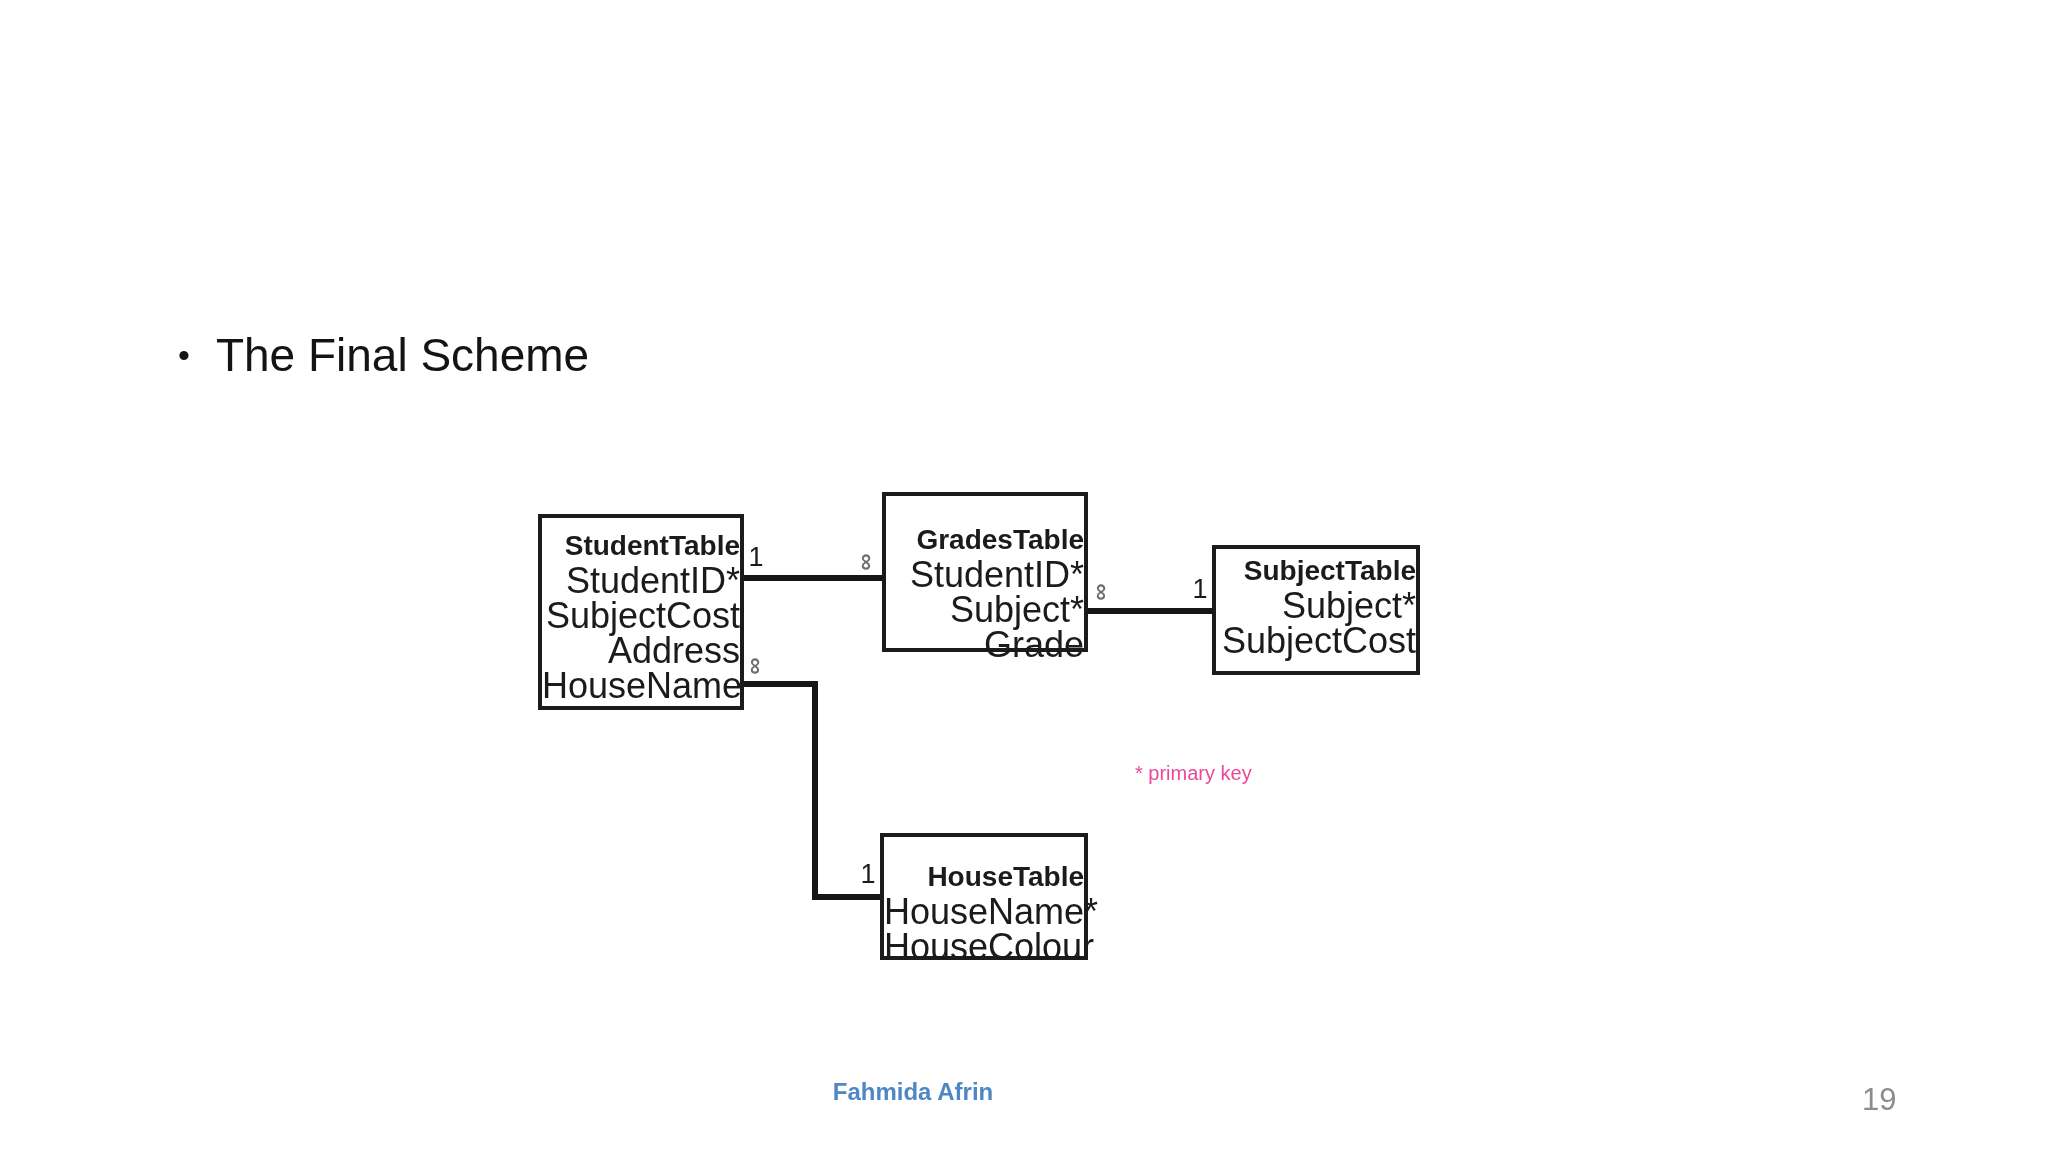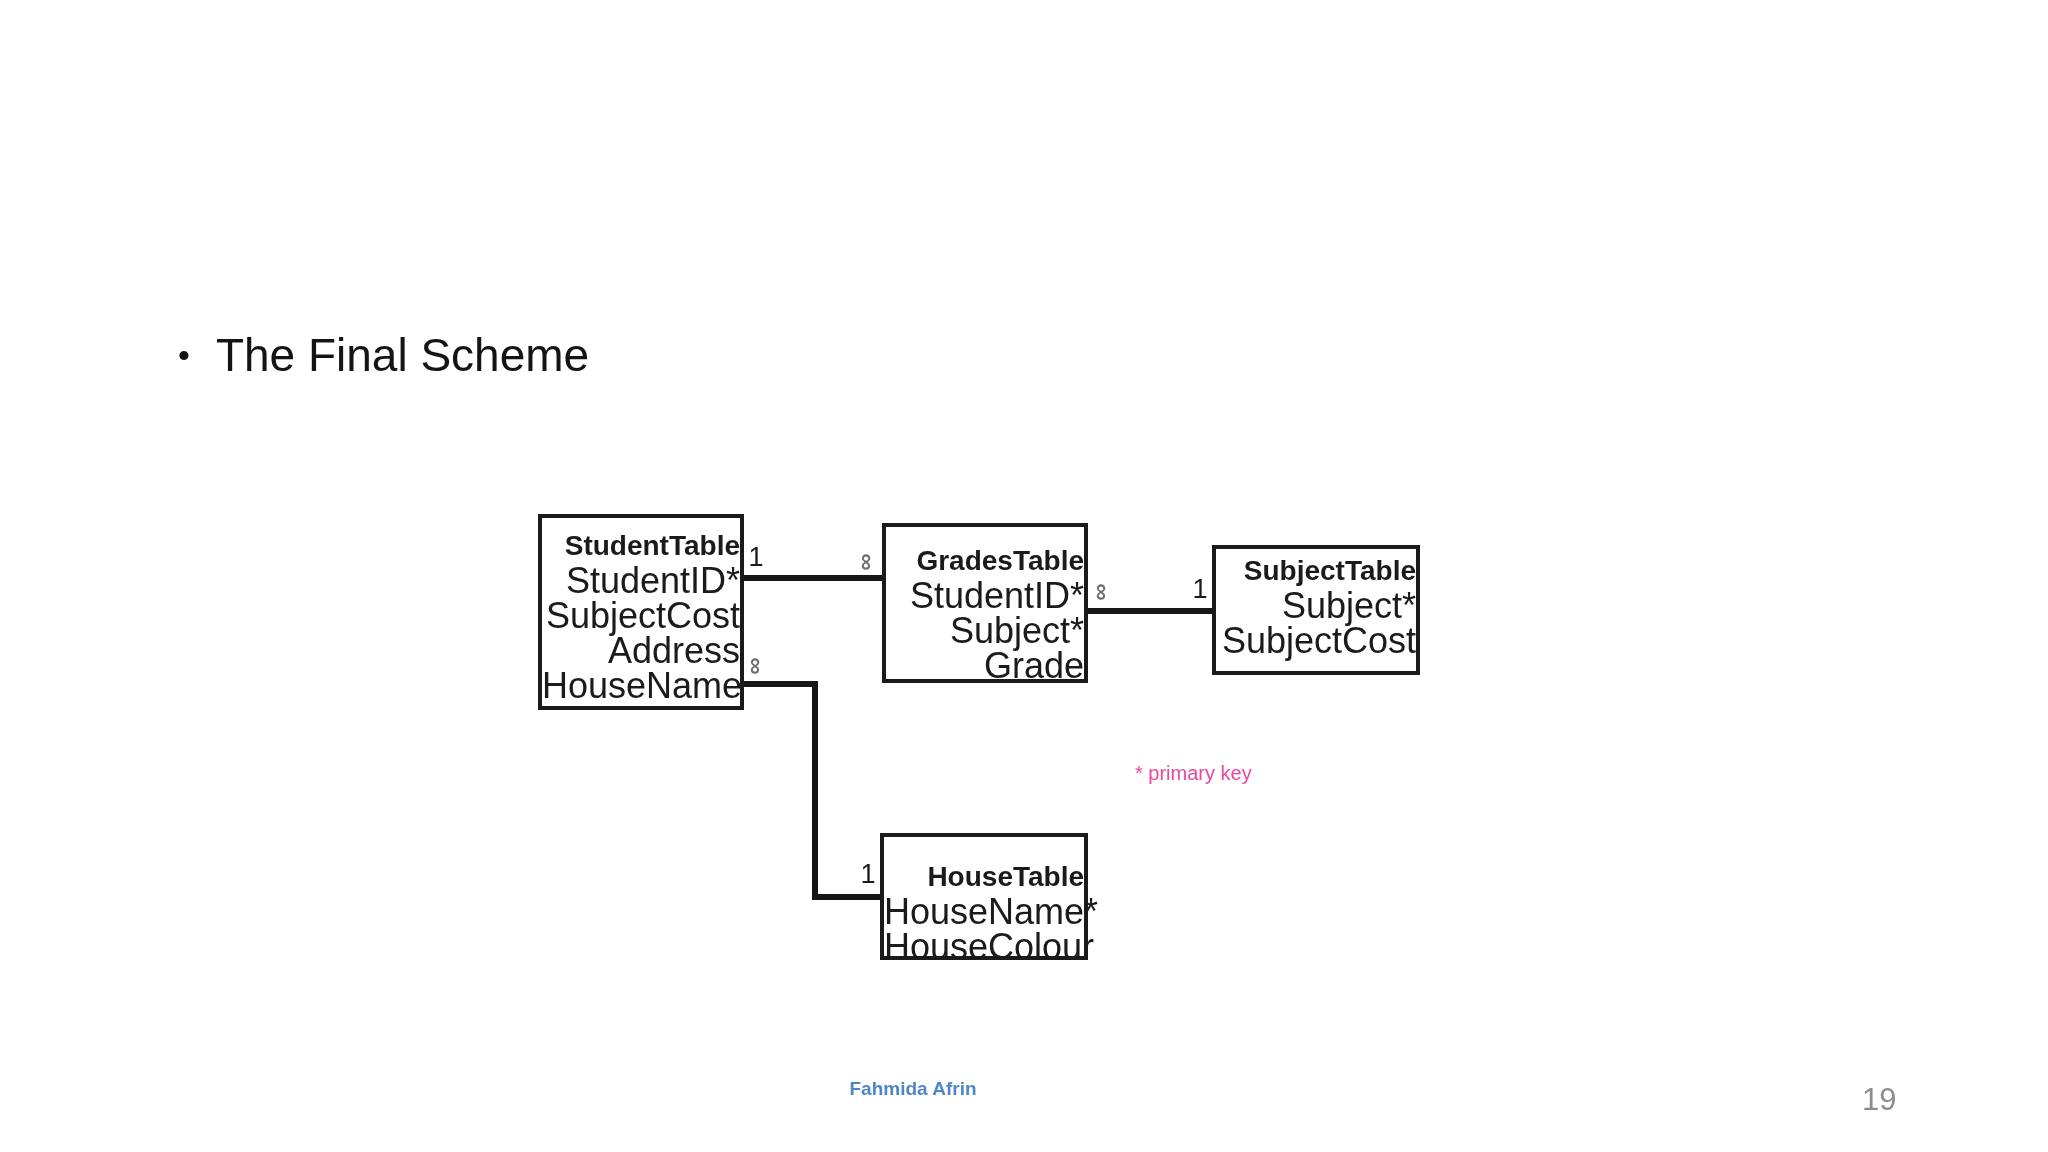--- a/index.html
+++ b/index.html
@@ -38,21 +38,21 @@
   }
   .card.inf{
     transform:translate(-50%,-50%) rotate(90deg);
     color:#6f6f6f;font-size:24px;font-weight:bold;
   }
   .pk-note{
     position:absolute;left:1135px;top:762px;font-size:20px;color:#ec4899;white-space:nowrap;
   }
   .footer{
     position:absolute;left:913px;top:1078px;transform:translateX(-50%);
-    font-weight:bold;font-size:19px;color:var(--footer-blue);white-space:nowrap;
+    font-weight:bold;font-size:24px;color:var(--footer-blue);white-space:nowrap;
   }
   .page-number{
     position:absolute;left:1862px;top:1082px;font-size:31px;color:var(--page-gray);
   }
 </style>
 </head>
 <body>
 
 <div class="slide">
 
@@ -78,21 +78,21 @@
     <span class="card one" style="left:868px;top:874px">1</span>
 
     <div class="table-box" style="left:538px;top:514px;width:206px;height:196px;padding-top:10px">
       <div class="table-title">StudentTable</div>
       <div class="table-field">StudentID*</div>
       <div class="table-field">SubjectCost</div>
       <div class="table-field">Address</div>
       <div class="table-field">HouseName</div>
     </div>
 
-    <div class="table-box" style="left:882px;top:523px;width:206px;height:160px;padding-top:16px">
+    <div class="table-box" style="left:882px;top:492px;width:206px;height:160px;padding-top:26px">
       <div class="table-title">GradesTable</div>
       <div class="table-field">StudentID*</div>
       <div class="table-field">Subject*</div>
       <div class="table-field">Grade</div>
     </div>
 
     <div class="table-box" style="left:1212px;top:545px;width:208px;height:130px;padding-top:4px">
       <div class="table-title">SubjectTable</div>
       <div class="table-field">Subject*</div>
       <div class="table-field">SubjectCost</div>

